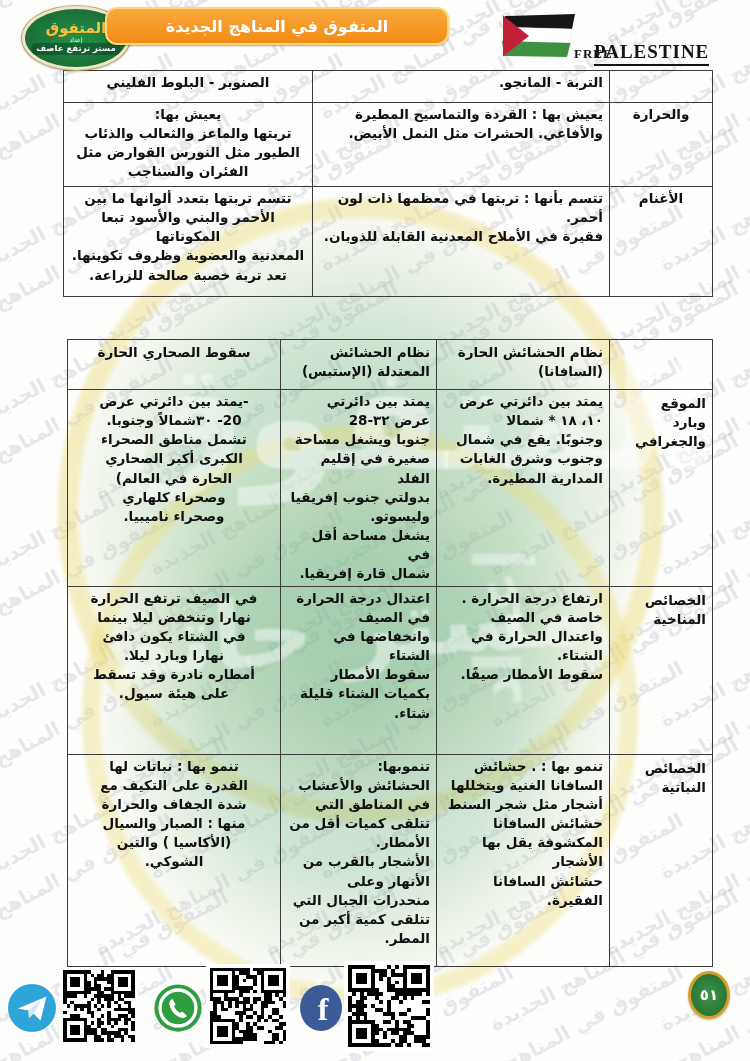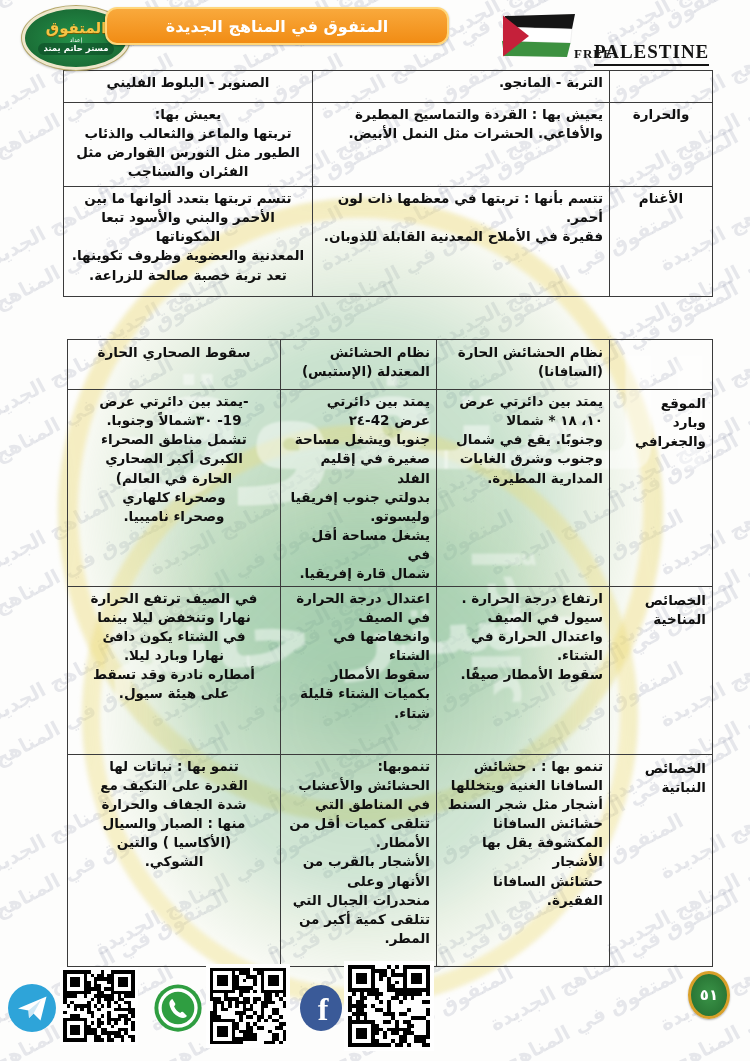--- a/index.html
+++ b/index.html
@@ -144,21 +144,21 @@
   <div class="logo-wm a"></div>
   <div class="logo-wm b"></div>
   <div class="wm-word w0">المتفوق</div>
   <div class="wm-word w1">مستر حاتم</div>
   <div class="wm-word w2">إعداد</div>
 
   <div class="hdr">
     <div class="logo">
       <span class="t">المتفوق</span>
       <span class="p">إعداد</span>
-      <span class="a">مستر حاتم يمتد</span>
+      <span class="a">مستر ترتفع عاصف</span>
     </div>
     <div class="banner">المتفوق في المناهج الجديدة</div>
     <svg class="flag" viewBox="0 0 80 48">
       <path d="M7 4 L77 2 L74 17 L5 15 Z" fill="#151515"></path>
       <path d="M5 15 L74 17 L72.5 31 L4 29 Z" fill="#ffffff" stroke="#d8d8d8" stroke-width="0.4"></path>
       <path d="M4 29 L72.5 31 L69 45 L6 44 Z" fill="#3d9140"></path>
       <path d="M5 3.5 L31 24 L5 44.5 Z" fill="#c5203a"></path>
     </svg>
     <div class="free1">FREE</div>
     <div class="free2">PALESTINE</div>
@@ -218,40 +218,40 @@
     <tr style="height:185px">
       <td class="lbl">الموقع
 وبارد
 والجغرافي</td>
       <td>يمتد بين دائرتي عرض
 ١٠، ١٨ * شمالا
 وجنوبًا. يقع في شمال
 وجنوب وشرق الغابات
 المدارية المطيرة.</td>
       <td>يمتد بين دائرتي
-عرض 42-٢٤
+عرض ٣٢-28
 جنوبا ويشغل مساحة
 صغيرة في إقليم الفلد
 بدولتي جنوب إفريقيا
 وليسوتو.
 يشغل مساحة أقل في
 شمال قارة إفريقيا.</td>
       <td class="ctr">-يمتد بين دائرتي عرض
-19- ٣٠شمالاً وجنوبا.
+20- ٣٠شمالاً وجنوبا.
 تشمل مناطق الصحراء
 الكبرى أكبر الصحاري
 الحارة في العالم)
 وصحراء كلهاري
 وصحراء ناميبيا.</td>
     </tr>
     <tr style="height:168px">
       <td class="lbl">الخصائص
 المناخية</td>
       <td>ارتفاع درجة الحرارة .
-سيول في الصيف
+خاصة في الصيف
 واعتدال الحرارة في
 الشتاء.
 سقوط الأمطار صيفًا.</td>
       <td>اعتدال درجة الحرارة
 في الصيف
 وانخفاضها في
 الشتاء
 سقوط الأمطار
 بكميات الشتاء قليلة
 شتاء.</td>

